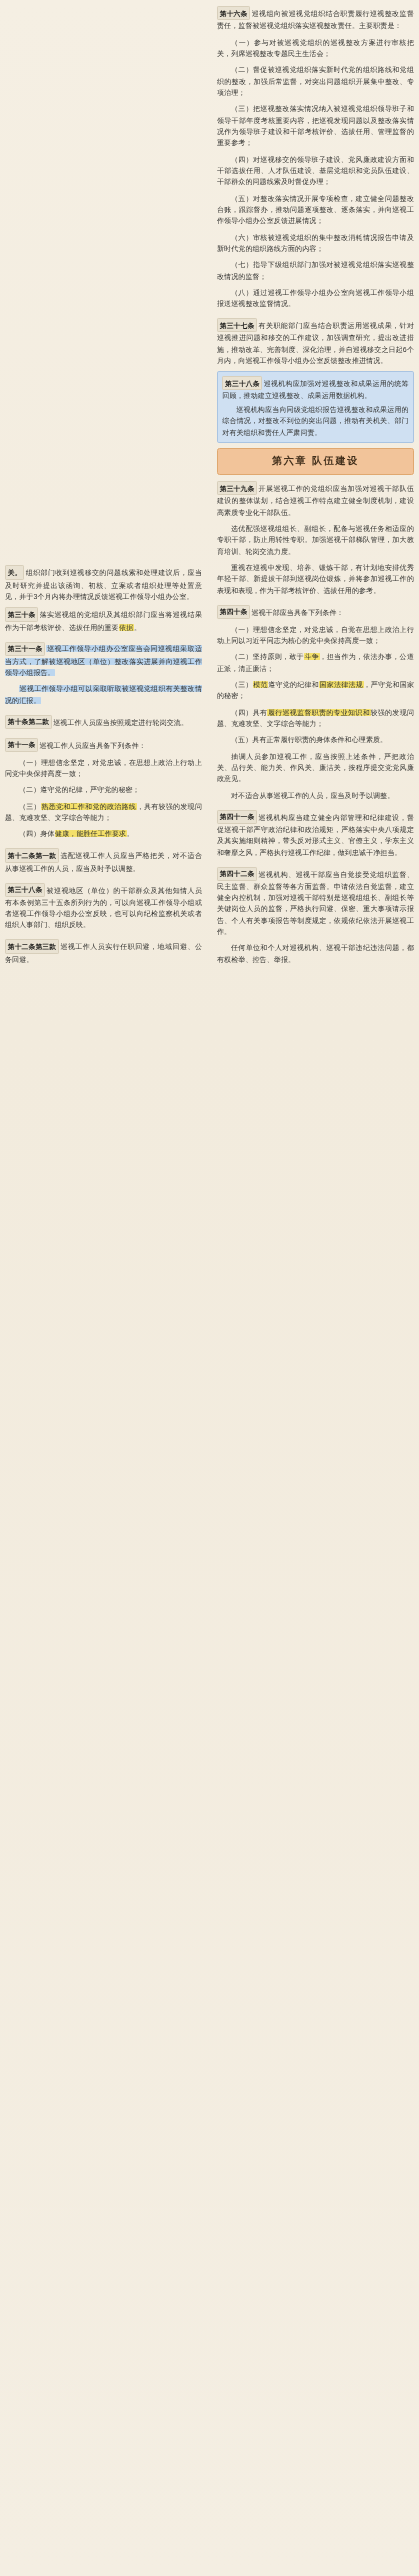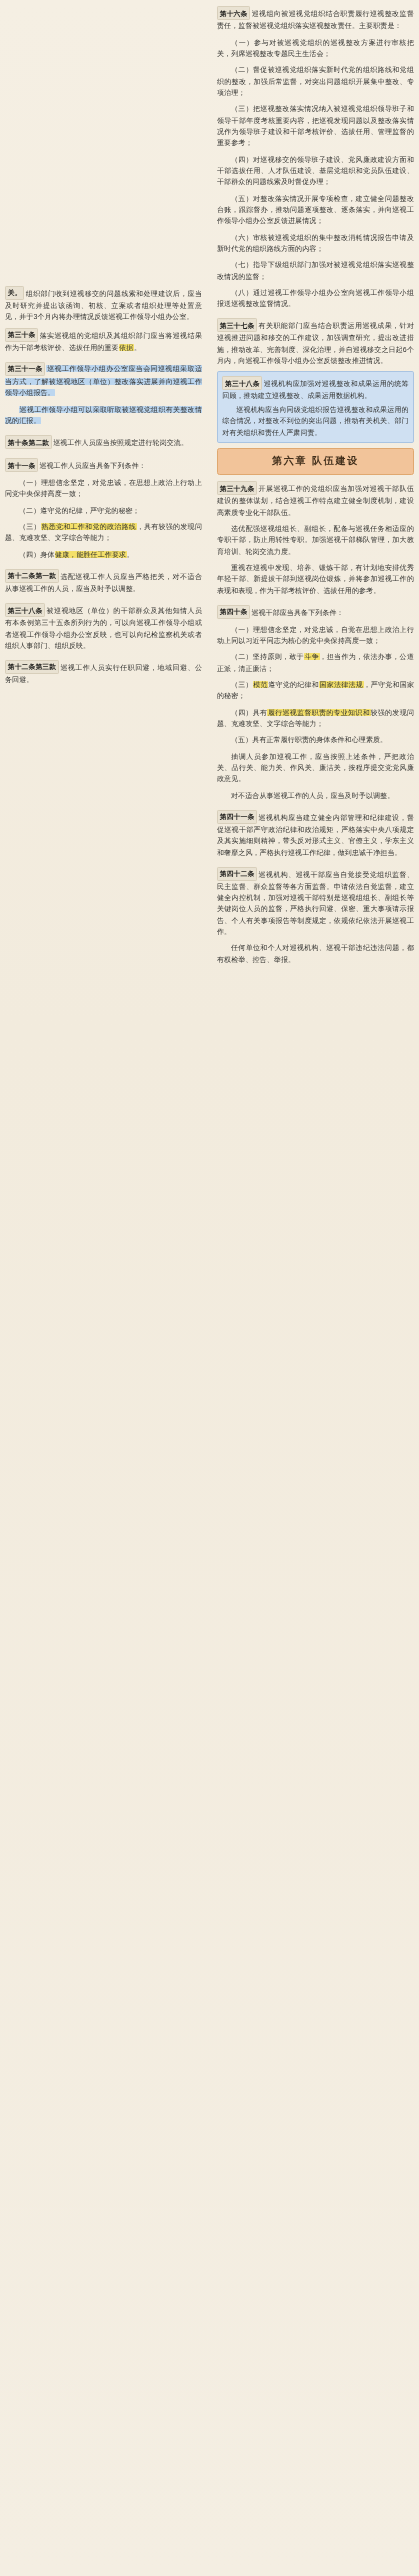--- a/index.html
+++ b/index.html
@@ -13,21 +13,21 @@
     width:419px;
     min-height:2576px;
     background:linear-gradient(180deg,#f5efe3 0%,#f2ebdd 40%,#f4eee2 100%);
     box-sizing:border-box;
     padding:6.2px 5px 15px 5px;
     position:relative;
   }
   .cols{
     display:flex;
     gap:15px;
-    align-items:center;
+    align-items:flex-end;
   }
   .col{
     width:200px;
     box-sizing:border-box;
   }
   
   .blk{
     margin:0 0 5px 0;
     font-size:7px;
     line-height:1.62;

